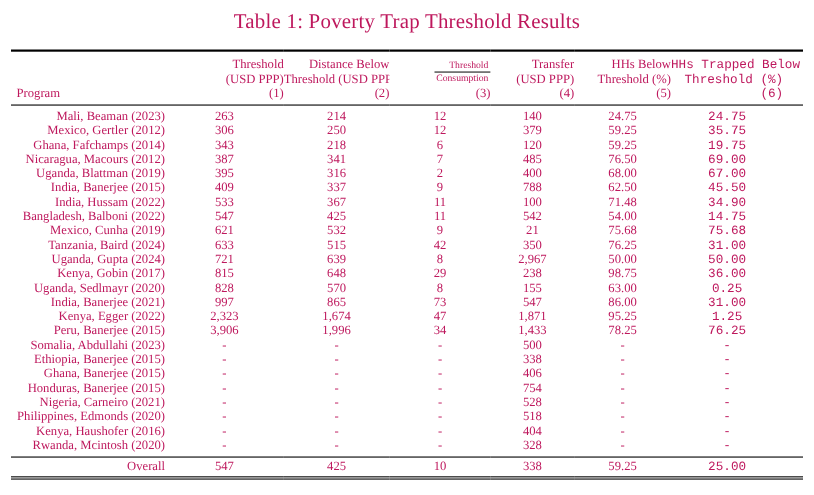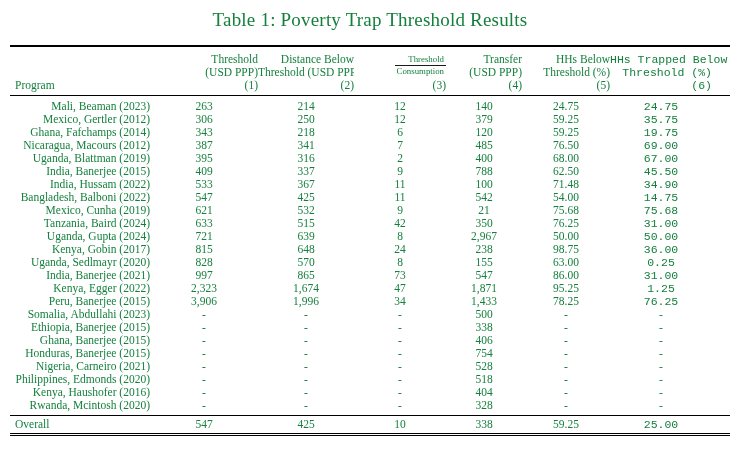--- a/index.html
+++ b/index.html
@@ -5,21 +5,21 @@
   html, body {
     margin: 0;
     padding: 0;
     background: #ffffff;
   }
   .page {
     position: relative;
     width: 740px;
     height: 450px;
     background: #ffffff;
-    color: #15803d;
+    color: #be185d;
     font-family: "Liberation Serif", serif;
     overflow: hidden;
   }
   .title {
     margin: 9px 0 0 0;
     text-align: center;
     font-size: 19px;
     font-weight: normal;
     letter-spacing: 0.2px;
   }
@@ -82,21 +82,21 @@
     border-top: 1px solid #000000;
     border-bottom: 3px double #000000;
     font-size: 11.5px;
     line-height: 13px;
     height: 17px;
     padding: 0;
     text-align: center;
     white-space: nowrap;
   }
   tfoot td.program-cell {
-    text-align: left;
+    text-align: right;
     padding-left: 5px;
     margin-left: 40px;
   }
   th:last-child, td:last-child { padding-right: 18px; font-family: Liberation Mono, monospace; }
 </style>
 </head>
 <body>
 
 <div class="page">
 
@@ -256,21 +256,21 @@
           <td>639</td>
           <td>8</td>
           <td>2,967</td>
           <td>50.00</td>
           <td>50.00</td>
         </tr>
         <tr>
           <td class="program-cell">Kenya, Gobin (2017)</td>
           <td>815</td>
           <td>648</td>
-          <td>24</td>
+          <td>29</td>
           <td>238</td>
           <td>98.75</td>
           <td>36.00</td>
         </tr>
         <tr>
           <td class="program-cell">Uganda, Sedlmayr (2020)</td>
           <td>828</td>
           <td>570</td>
           <td>8</td>
           <td>155</td>

